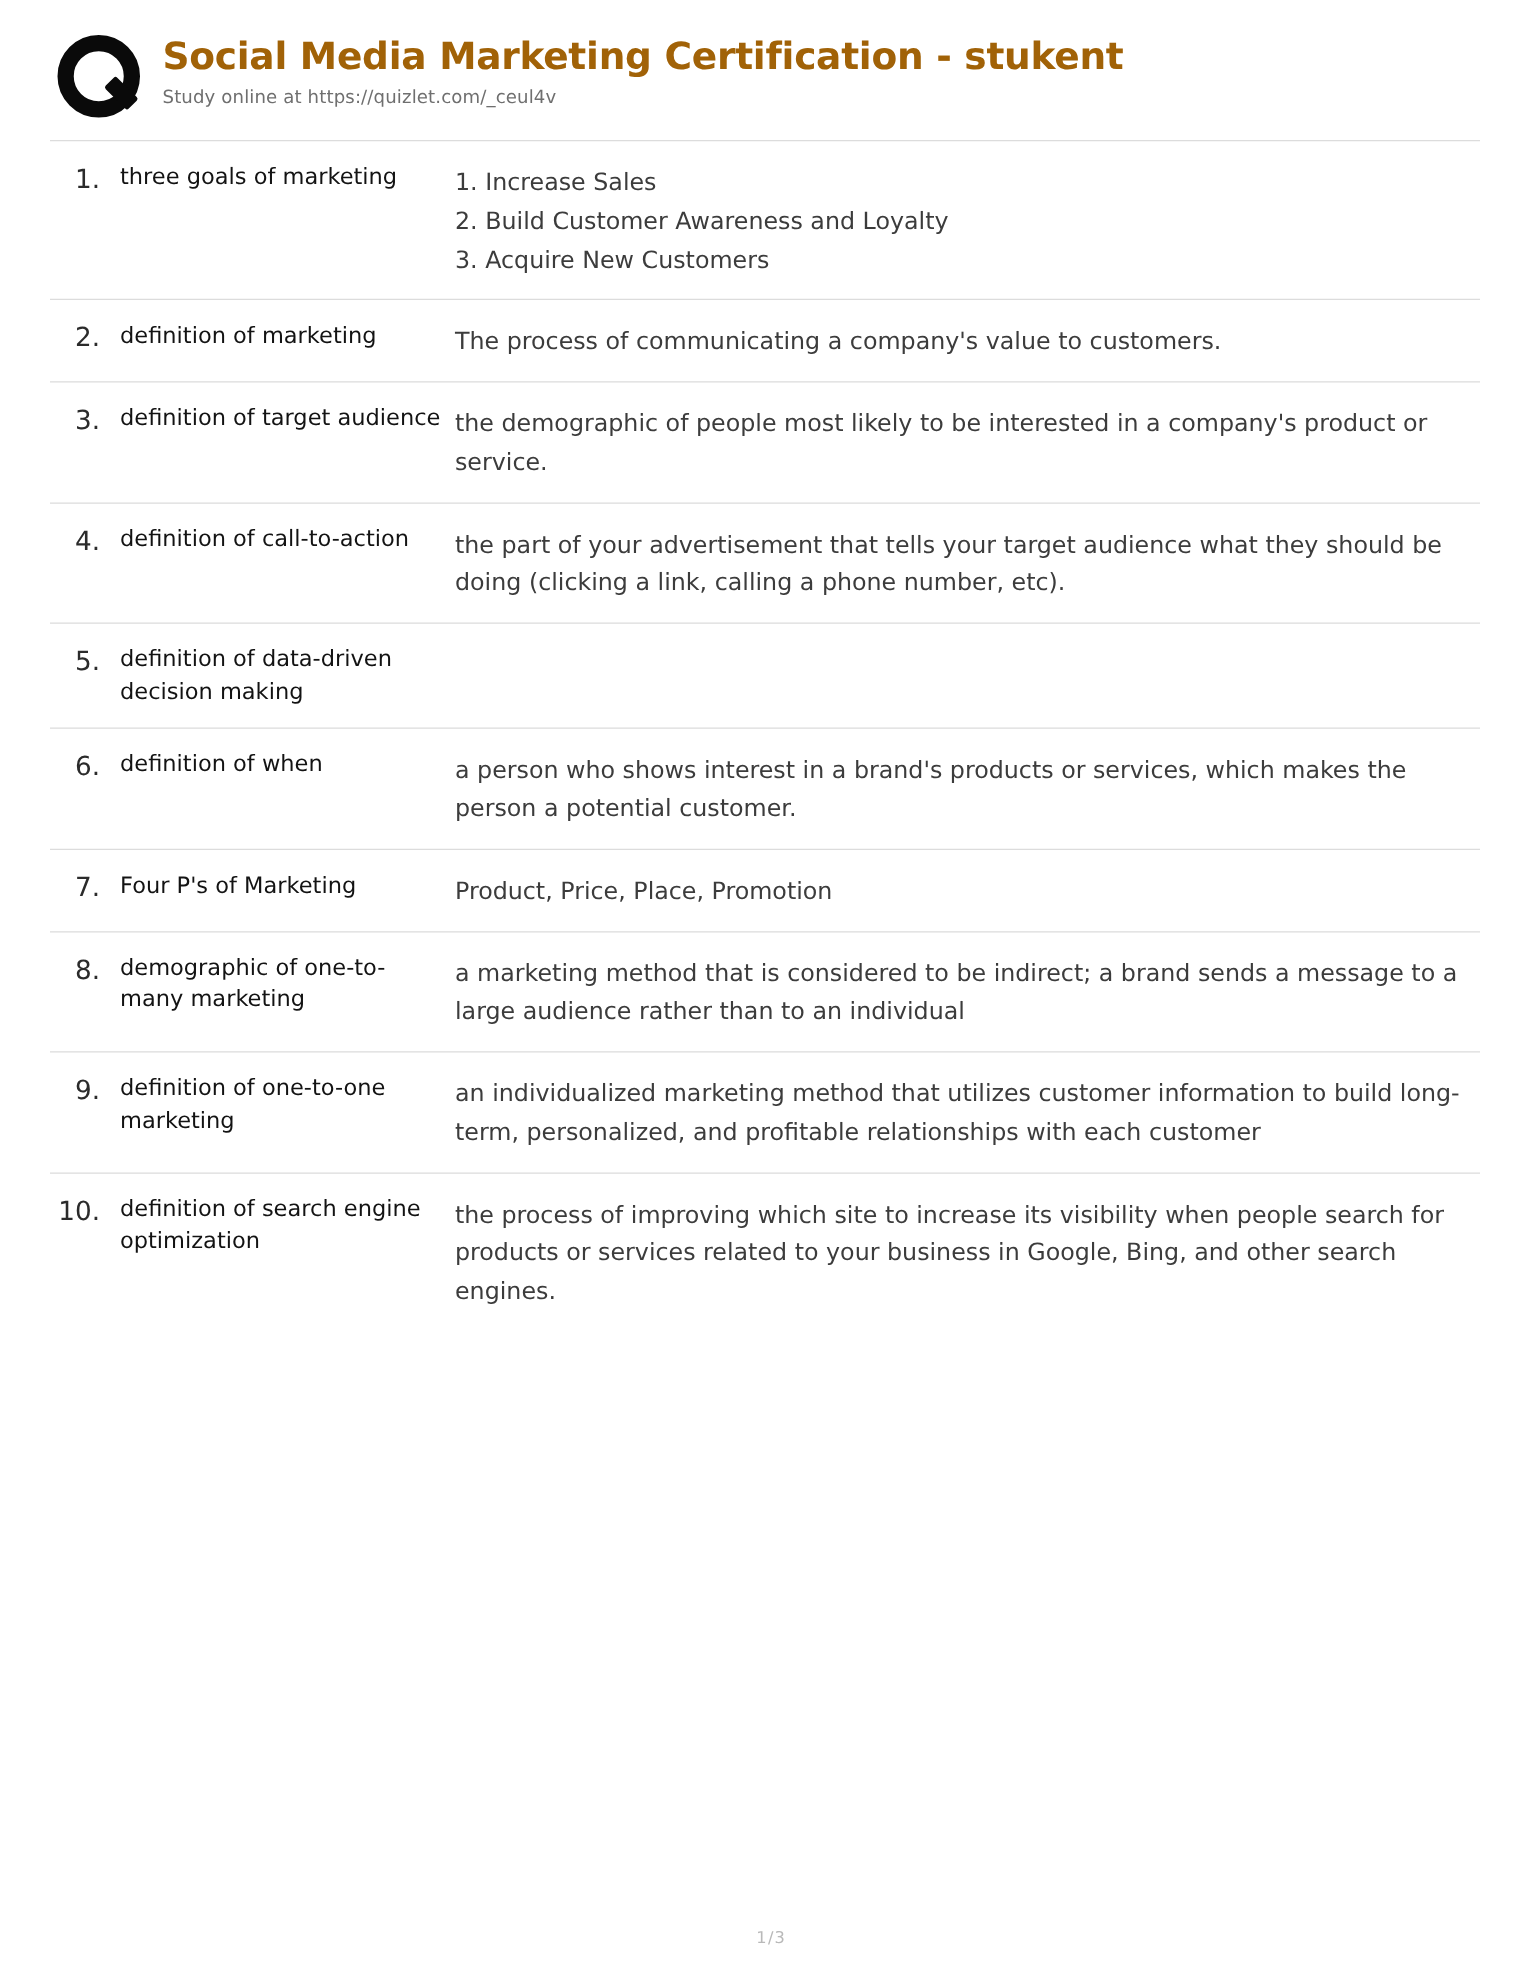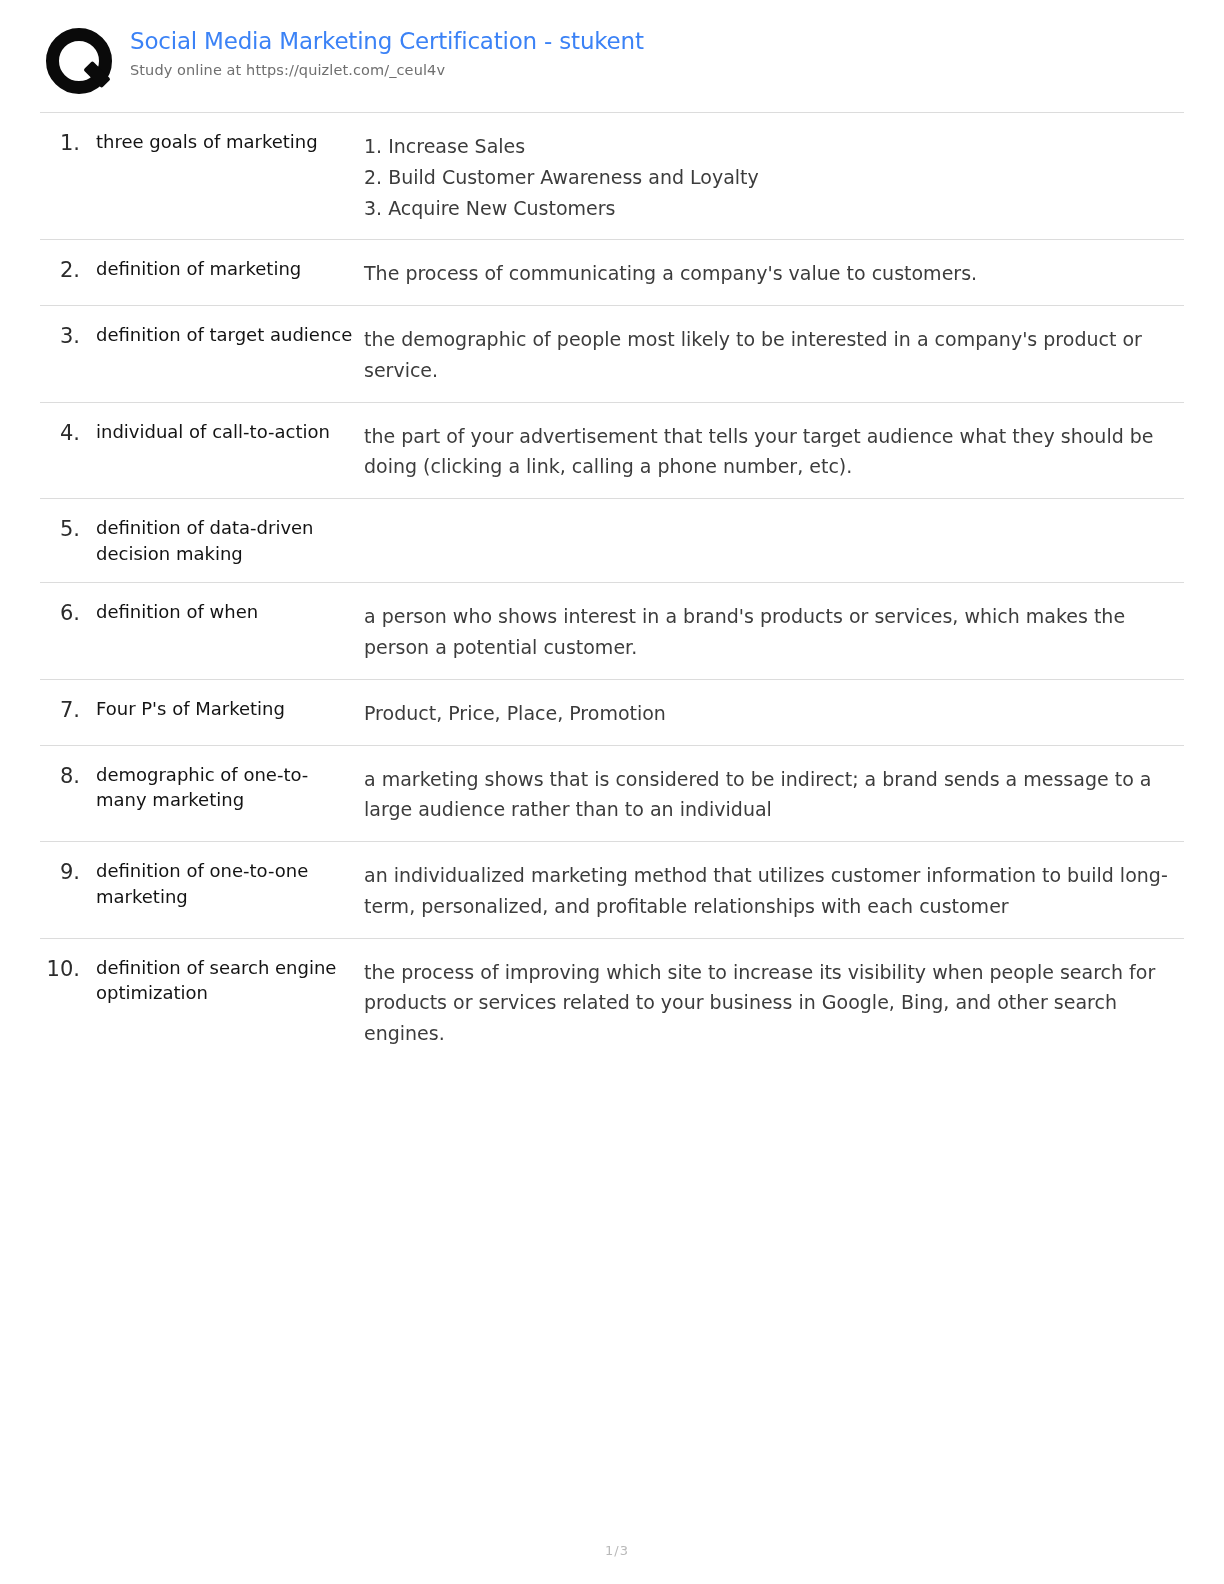--- a/index.html
+++ b/index.html
@@ -54,24 +54,24 @@
     height: 13px;
     background: #0a0a0a;
     transform: rotate(45deg);
     border-radius: 2px;
   }
   .header-text {
     padding-left: 10px;
     padding-top: 6px;
   }
   .doc-title {
-    font-size: 23px;
-    font-weight: 400;
+    font-size: 30px;
+    font-weight: 700;
     letter-spacing: -0.2px;
-    color: #3b82f6;
+    color: #a16207;
     line-height: 1.2;
     white-space: nowrap;
   }
   .doc-subtitle {
     font-size: 14.5px;
     color: #6f6f6f;
     margin-top: 6px;
     letter-spacing: 0.1px;
   }
 
@@ -167,21 +167,21 @@
     <div class="row">
       <div class="num">3.</div>
       <div class="term">definition of target audience</div>
       <div class="definition">
         <span class="line">the demographic of people most likely to be interested in a company's product or service.</span>
       </div>
     </div>
 
     <div class="row">
       <div class="num">4.</div>
-      <div class="term">individual of call-to-action</div>
+      <div class="term">definition of call-to-action</div>
       <div class="definition">
         <span class="line">the part of your advertisement that tells your target audience what they should be doing (clicking a link, calling a phone number, etc).</span>
       </div>
     </div>
 
     <div class="row">
       <div class="num">5.</div>
       <div class="term">definition of data-driven decision making</div>
     </div>
 
@@ -198,21 +198,21 @@
       <div class="term">Four P's of Marketing</div>
       <div class="definition">
         <span class="line">Product, Price, Place, Promotion</span>
       </div>
     </div>
 
     <div class="row">
       <div class="num">8.</div>
       <div class="term">demographic of one-to-many marketing</div>
       <div class="definition">
-        <span class="line">a marketing shows that is considered to be indirect; a brand sends a message to a large audience rather than to an individual</span>
+        <span class="line">a marketing method that is considered to be indirect; a brand sends a message to a large audience rather than to an individual</span>
       </div>
     </div>
 
     <div class="row">
       <div class="num">9.</div>
       <div class="term">definition of one-to-one marketing</div>
       <div class="definition">
         <span class="line">an individualized marketing method that utilizes customer information to build long-term, personalized, and profitable relationships with each customer</span>
       </div>
     </div>

